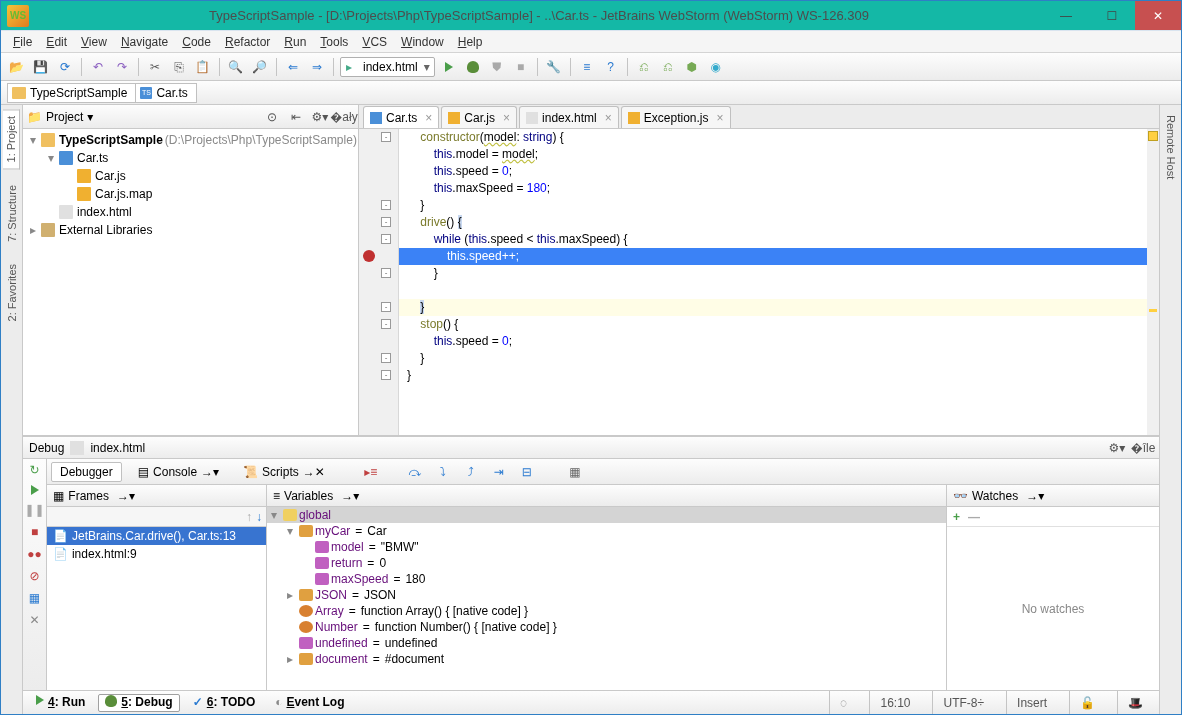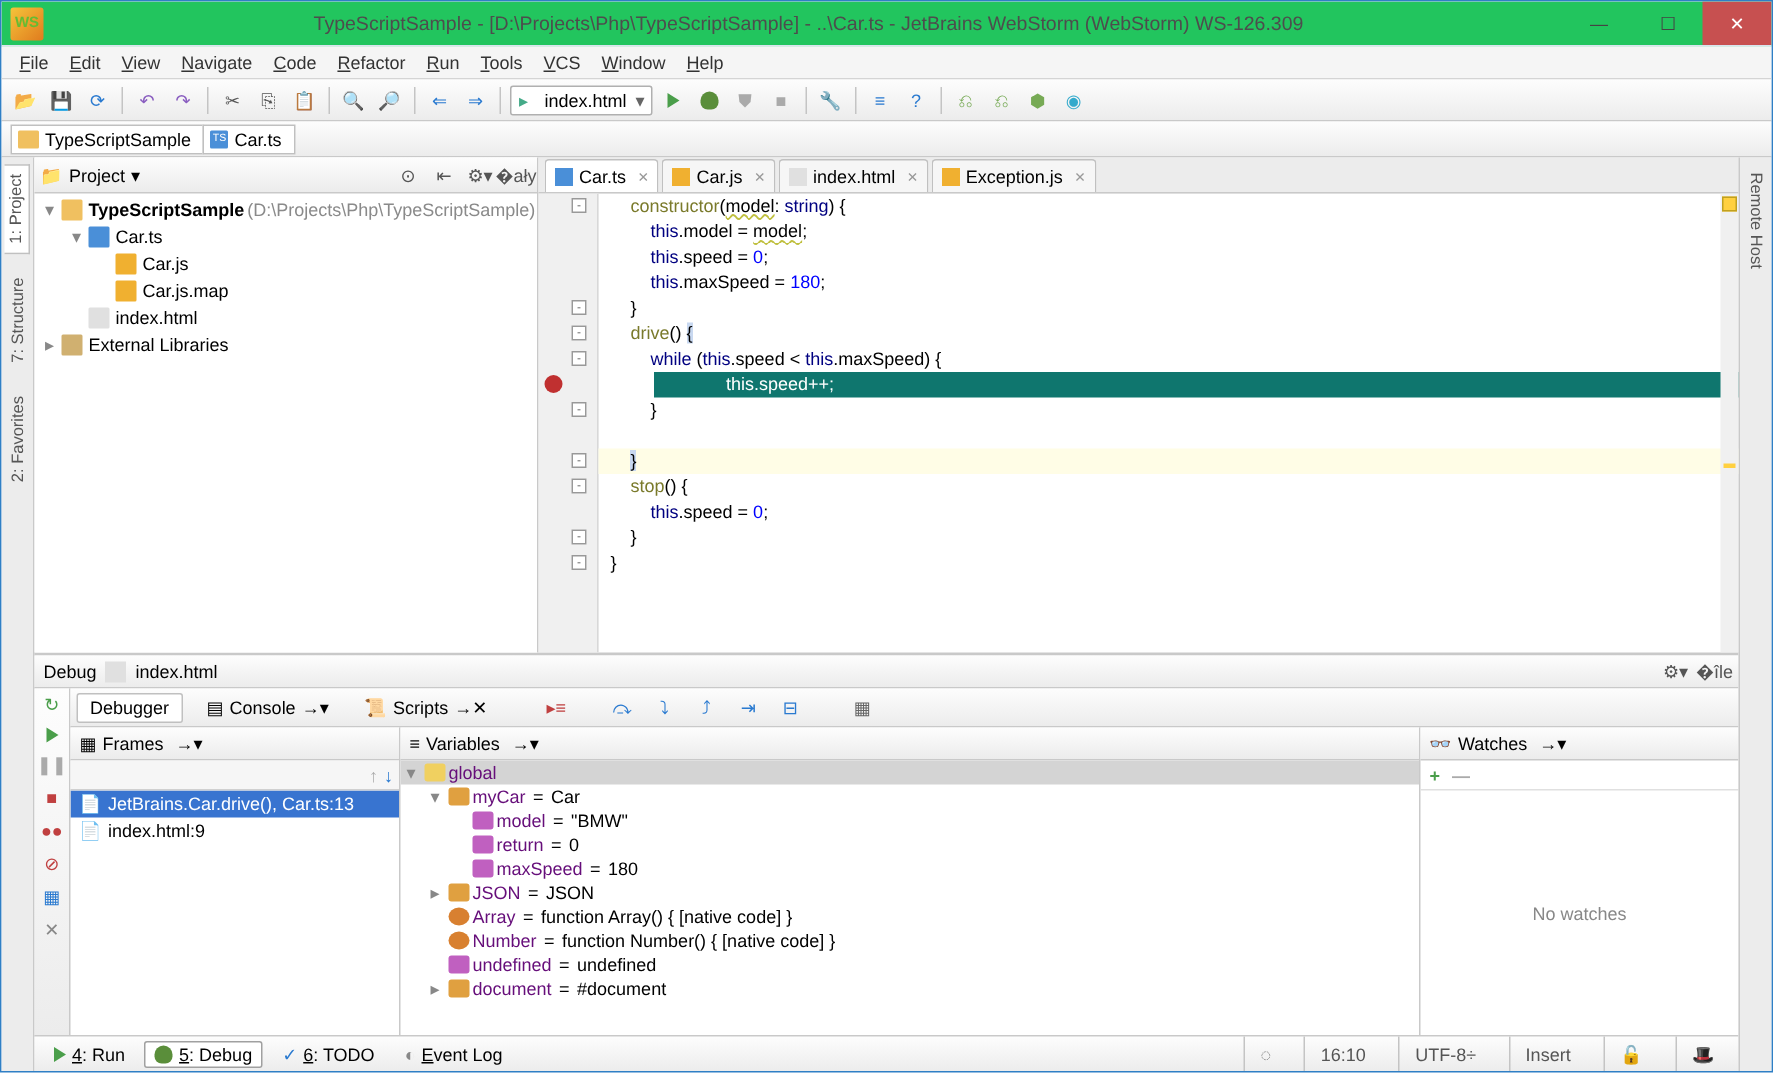--- a/index.html
+++ b/index.html
@@ -1,17 +1,17 @@
 <!DOCTYPE html>
 <html><head>
 <meta charset="utf-8">
 <style>
 * { margin:0; padding:0; box-sizing:border-box; font-family:"Segoe UI",Tahoma,sans-serif; font-size:12px; }
 body { width:1182px; height:715px; background:#fff; overflow:hidden; display:flex; flex-direction:column; border:1px solid #2f7fc5; }
-.titlebar { height:30px; background:#22c55e; display:flex; align-items:center; border-bottom:1px solid #d9e4ef; }
+.titlebar { height:30px; background:#14b8a6; display:flex; align-items:center; border-bottom:1px solid #d9e4ef; }
 .titlebar .ws-ico { width:22px; height:22px; margin:0 6px; background:linear-gradient(135deg,#f5c43a,#e07b1e); border-radius:2px; font-weight:bold; font-size:10px; color:#6b3; display:flex; align-items:center; justify-content:center; }
 .titlebar .title-text { flex:1; text-align:center; color:#4d4d4d; font-size:13px; }
 .titlebar .winbtns { display:flex; height:100%; }
 .titlebar .winbtn { width:46px; display:flex; align-items:center; justify-content:center; color:#444; }
 .titlebar .winbtn.close { background:#c75050; color:#fff; }
 .menubar { height:22px; background:#f5f5f5; border-bottom:1px solid #d4d4d4; display:flex; align-items:center; padding:0 6px; gap:2px; }
 .menubar span { padding:2px 6px; color:#333; cursor:default; }
 .menubar span u { text-decoration:underline; }
 .toolbar { height:28px; background:linear-gradient(#fdfdfd,#ececec); border-bottom:1px solid #c9c9c9; display:flex; align-items:center; padding:0 6px; gap:4px; }
 .tbtn { width:20px; height:20px; display:flex; align-items:center; justify-content:center; color:#555; border-radius:2px; }
@@ -49,21 +49,21 @@
 .editor-tabs { height:24px; background:#ececec; border-bottom:1px solid #c9c9c9; display:flex; align-items:flex-end; padding-left:4px; }
 .etab { height:22px; border:1px solid #c0c0c0; border-bottom:none; background:#f6f6f6; display:flex; align-items:center; padding:0 6px; gap:4px; margin-right:2px; border-radius:3px 3px 0 0; }
 .etab.active { background:#fff; }
 .etab .x { color:#999; margin-left:4px; }
 .editor-body { flex:1; display:flex; font-family:Consolas,monospace; font-size:12px; overflow:hidden; position:relative; }
 .egutter { width:40px; background:#f0f0f0; border-right:1px solid #d8d8d8; position:relative; }
 .egutter .fold { position:absolute; left:22px; width:10px; height:10px; border:1px solid #999; background:#fff; font-size:8px; line-height:8px; text-align:center; color:#666; }
 .egutter .bp { position:absolute; left:4px; width:12px; height:12px; background:#c03030; border-radius:50%; }
 .ecode { flex:1; position:relative; line-height:17px; }
 .eline { position:absolute; left:0; right:0; height:17px; padding-left:8px; white-space:pre; }
-.eline.sel { background:#0f766e; color:#fff;margin-left:37px; }
+.eline.sel { background:#3b82f6; color:#fff; }
 .eline.hl { background:#fffde6; }
 .kw { color:#000080; font-weight:normal; }
 .str { color:#008000; font-weight:bold; }
 .num { color:#0000ff; }
 .fn { color:#7a7a2b; }
 .under { text-decoration:underline wavy #c0c040; }
 .emark { position:absolute; right:0; top:0; width:12px; height:100%; background:#f0f0f0; }
 .emark .sq { position:absolute; right:1px; width:10px; height:10px; background:#ffd040; border:1px solid #c0a020; }
 .emark .wm { position:absolute; right:2px; width:8px; height:3px; background:#ffd040; }
 .debug-panel { height:254px; display:flex; flex-direction:column; border-top:1px solid #c9c9c9; }
@@ -88,21 +88,21 @@
 .vico.p { background:#c060c0; color:#fff; }
 .var-row .k { color:#660e7a; }
 .var-row .eq { color:#000; padding:0 3px; }
 .var-row .v { color:#000; }
 .var-row.selhdr { background:#d4d4d4; }
 .watch-pane { width:212px; display:flex; flex-direction:column; }
 .watch-body { flex:1; display:flex; align-items:center; justify-content:center; color:#888; }
 .statusbar { height:24px; background:linear-gradient(#fdfdfd,#ececec); border-top:1px solid #c9c9c9; display:flex; align-items:center; padding:0 6px; gap:12px; }
 .statusbar .spacer { flex:1; }
 .statusbar .cell { border-left:1px solid #c4c4c4; padding:0 10px; height:100%; display:flex; align-items:center; color:#555; }
-.sbtn { display:flex; align-items:center; gap:4px; padding:0 6px; height:18px; border:1px solid transparent; }
+.sbtn { display:flex; align-items:flex-start; gap:4px; padding:0 6px; height:18px; border:1px solid transparent;font-weight:bold; }
 .sbtn.active { border:1px solid #a0a0a0; background:#fff; border-radius:2px; }
 .play-ico { width:0; height:0; border-left:8px solid #4a9e4a; border-top:5px solid transparent; border-bottom:5px solid transparent; }
 .bug-ico { width:12px; height:12px; background:#5a8e3a; border-radius:50% 50% 40% 40%; position:relative; }
 </style>
 </head>
 <body>
 
 <div class="titlebar">
   <div class="ws-ico">WS</div>
   <div class="title-text">TypeScriptSample - [D:\Projects\Php\TypeScriptSample] - ..\Car.ts - JetBrains WebStorm (WebStorm) WS-126.309</div>

